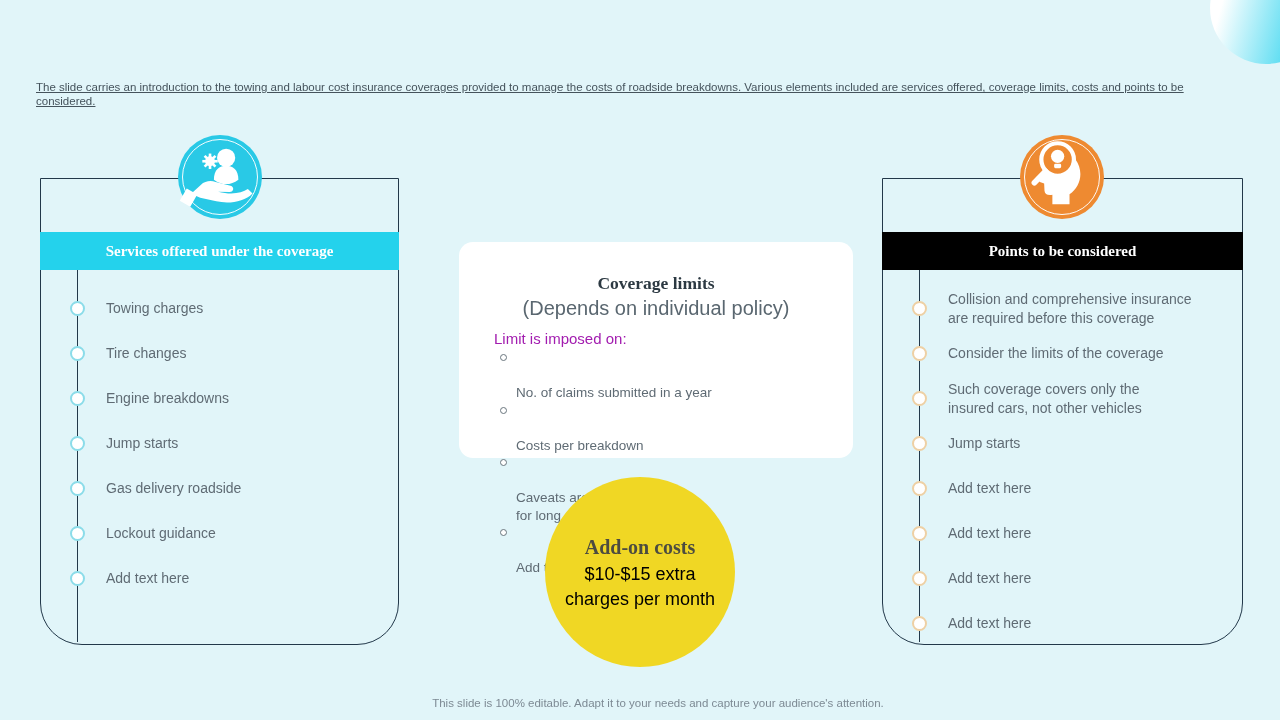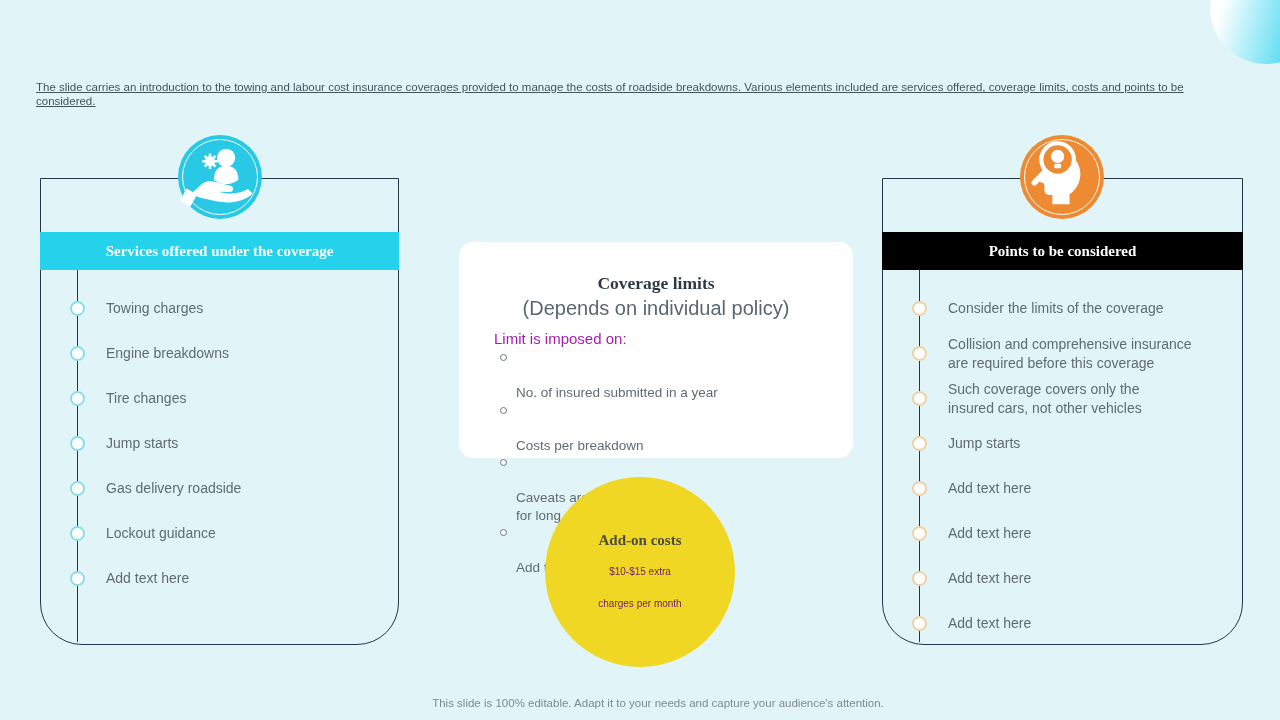--- a/index.html
+++ b/index.html
@@ -49,22 +49,22 @@
   .card-subtitle { text-align:center; font-size:20px; color:#5a6770; margin-top:3px; }
   .card-lead { margin:10px 0 2px 35px; font-size:15px; font-weight:normal; color:#a21caf; }
   .bullet-row { position:relative; margin-left:41px; padding-left:16px; font-size:13.5px;
     line-height:17.5px; color:#5f6b74; white-space:pre-line; }
   .bullet { position:absolute; left:0; top:5px; width:7px; height:7px; border:1.5px solid #6a767e;
     border-radius:50%; background:#ffffff; }
 
   
   .addon { position:absolute; left:545px; top:477px; width:190px; height:190px; border-radius:50%;
     background:#f0d724; display:flex; flex-direction:column; align-items:center; justify-content:center; text-align:center; }
-  .addon-title { font-family:"Liberation Serif", serif; font-weight:bold; font-size:15px; color:#4c4c40; }
-  .addon-line { font-size:10px; line-height:19px; color:#701a75; margin-top:13px; }
+  .addon-title { font-family:"Liberation Serif", serif; font-weight:bold; font-size:20px; color:#4c4c40; }
+  .addon-line { font-size:18px; line-height:19px; color:#000000; margin-top:6px; }
 
   .footer { position:absolute; left:0; right:0; top:697px; text-align:center; font-size:11.5px; color:#7d8a94;padding-left:36px; }
 </style>
 </head>
 <body>
 
 <div class="slide">
 
   <div class="deco-circle"></div>
 
@@ -73,25 +73,25 @@
   <div class="panel left">
     <div class="panel-header cyan">Services offered under the coverage</div>
     <div class="timeline"></div>
     <div class="rows">
       <div class="row">
         <span class="marker cyan"></span>
         <span class="row-label">Towing charges</span>
       </div>
       <div class="row">
         <span class="marker cyan"></span>
+        <span class="row-label">Tire changes</span>
+      </div>
+      <div class="row">
+        <span class="marker cyan"></span>
         <span class="row-label">Engine breakdowns</span>
-      </div>
-      <div class="row">
-        <span class="marker cyan"></span>
-        <span class="row-label">Tire changes</span>
       </div>
       <div class="row">
         <span class="marker cyan"></span>
         <span class="row-label">Jump starts</span>
       </div>
       <div class="row">
         <span class="marker cyan"></span>
         <span class="row-label">Gas delivery roadside</span>
       </div>
       <div class="row">
@@ -123,21 +123,21 @@
       </g>
     </svg>
   </div>
 
   <div class="card">
     <div class="card-title">Coverage limits</div>
     <div class="card-subtitle">(Depends on individual policy)</div>
     <div class="card-lead">Limit is imposed on:</div>
     <div class="bullet-row">
       <span class="bullet"></span>
-      <span>No. of insured submitted in a year</span>
+      <span>No. of claims submitted in a year</span>
     </div>
     <div class="bullet-row">
       <span class="bullet"></span>
       <span>Costs per breakdown</span>
     </div>
     <div class="bullet-row">
       <span class="bullet"></span>
       <span>Caveats around towing
 for long distances</span>
     </div>
@@ -152,26 +152,26 @@
     <div class="addon-line">$10-$15 extra</div>
     <div class="addon-line">charges per month</div>
   </div>
 
   <div class="panel right">
     <div class="panel-header orange">Points to be considered</div>
     <div class="timeline"></div>
     <div class="rows">
       <div class="row">
         <span class="marker orange"></span>
-        <span class="row-label">Consider the limits of the coverage</span>
-      </div>
-      <div class="row">
-        <span class="marker orange"></span>
         <span class="row-label">Collision and comprehensive insurance
 are required before this coverage</span>
+      </div>
+      <div class="row">
+        <span class="marker orange"></span>
+        <span class="row-label">Consider the limits of the coverage</span>
       </div>
       <div class="row">
         <span class="marker orange"></span>
         <span class="row-label">Such coverage covers only the
 insured cars, not other vehicles</span>
       </div>
       <div class="row">
         <span class="marker orange"></span>
         <span class="row-label">Jump starts</span>
       </div>

